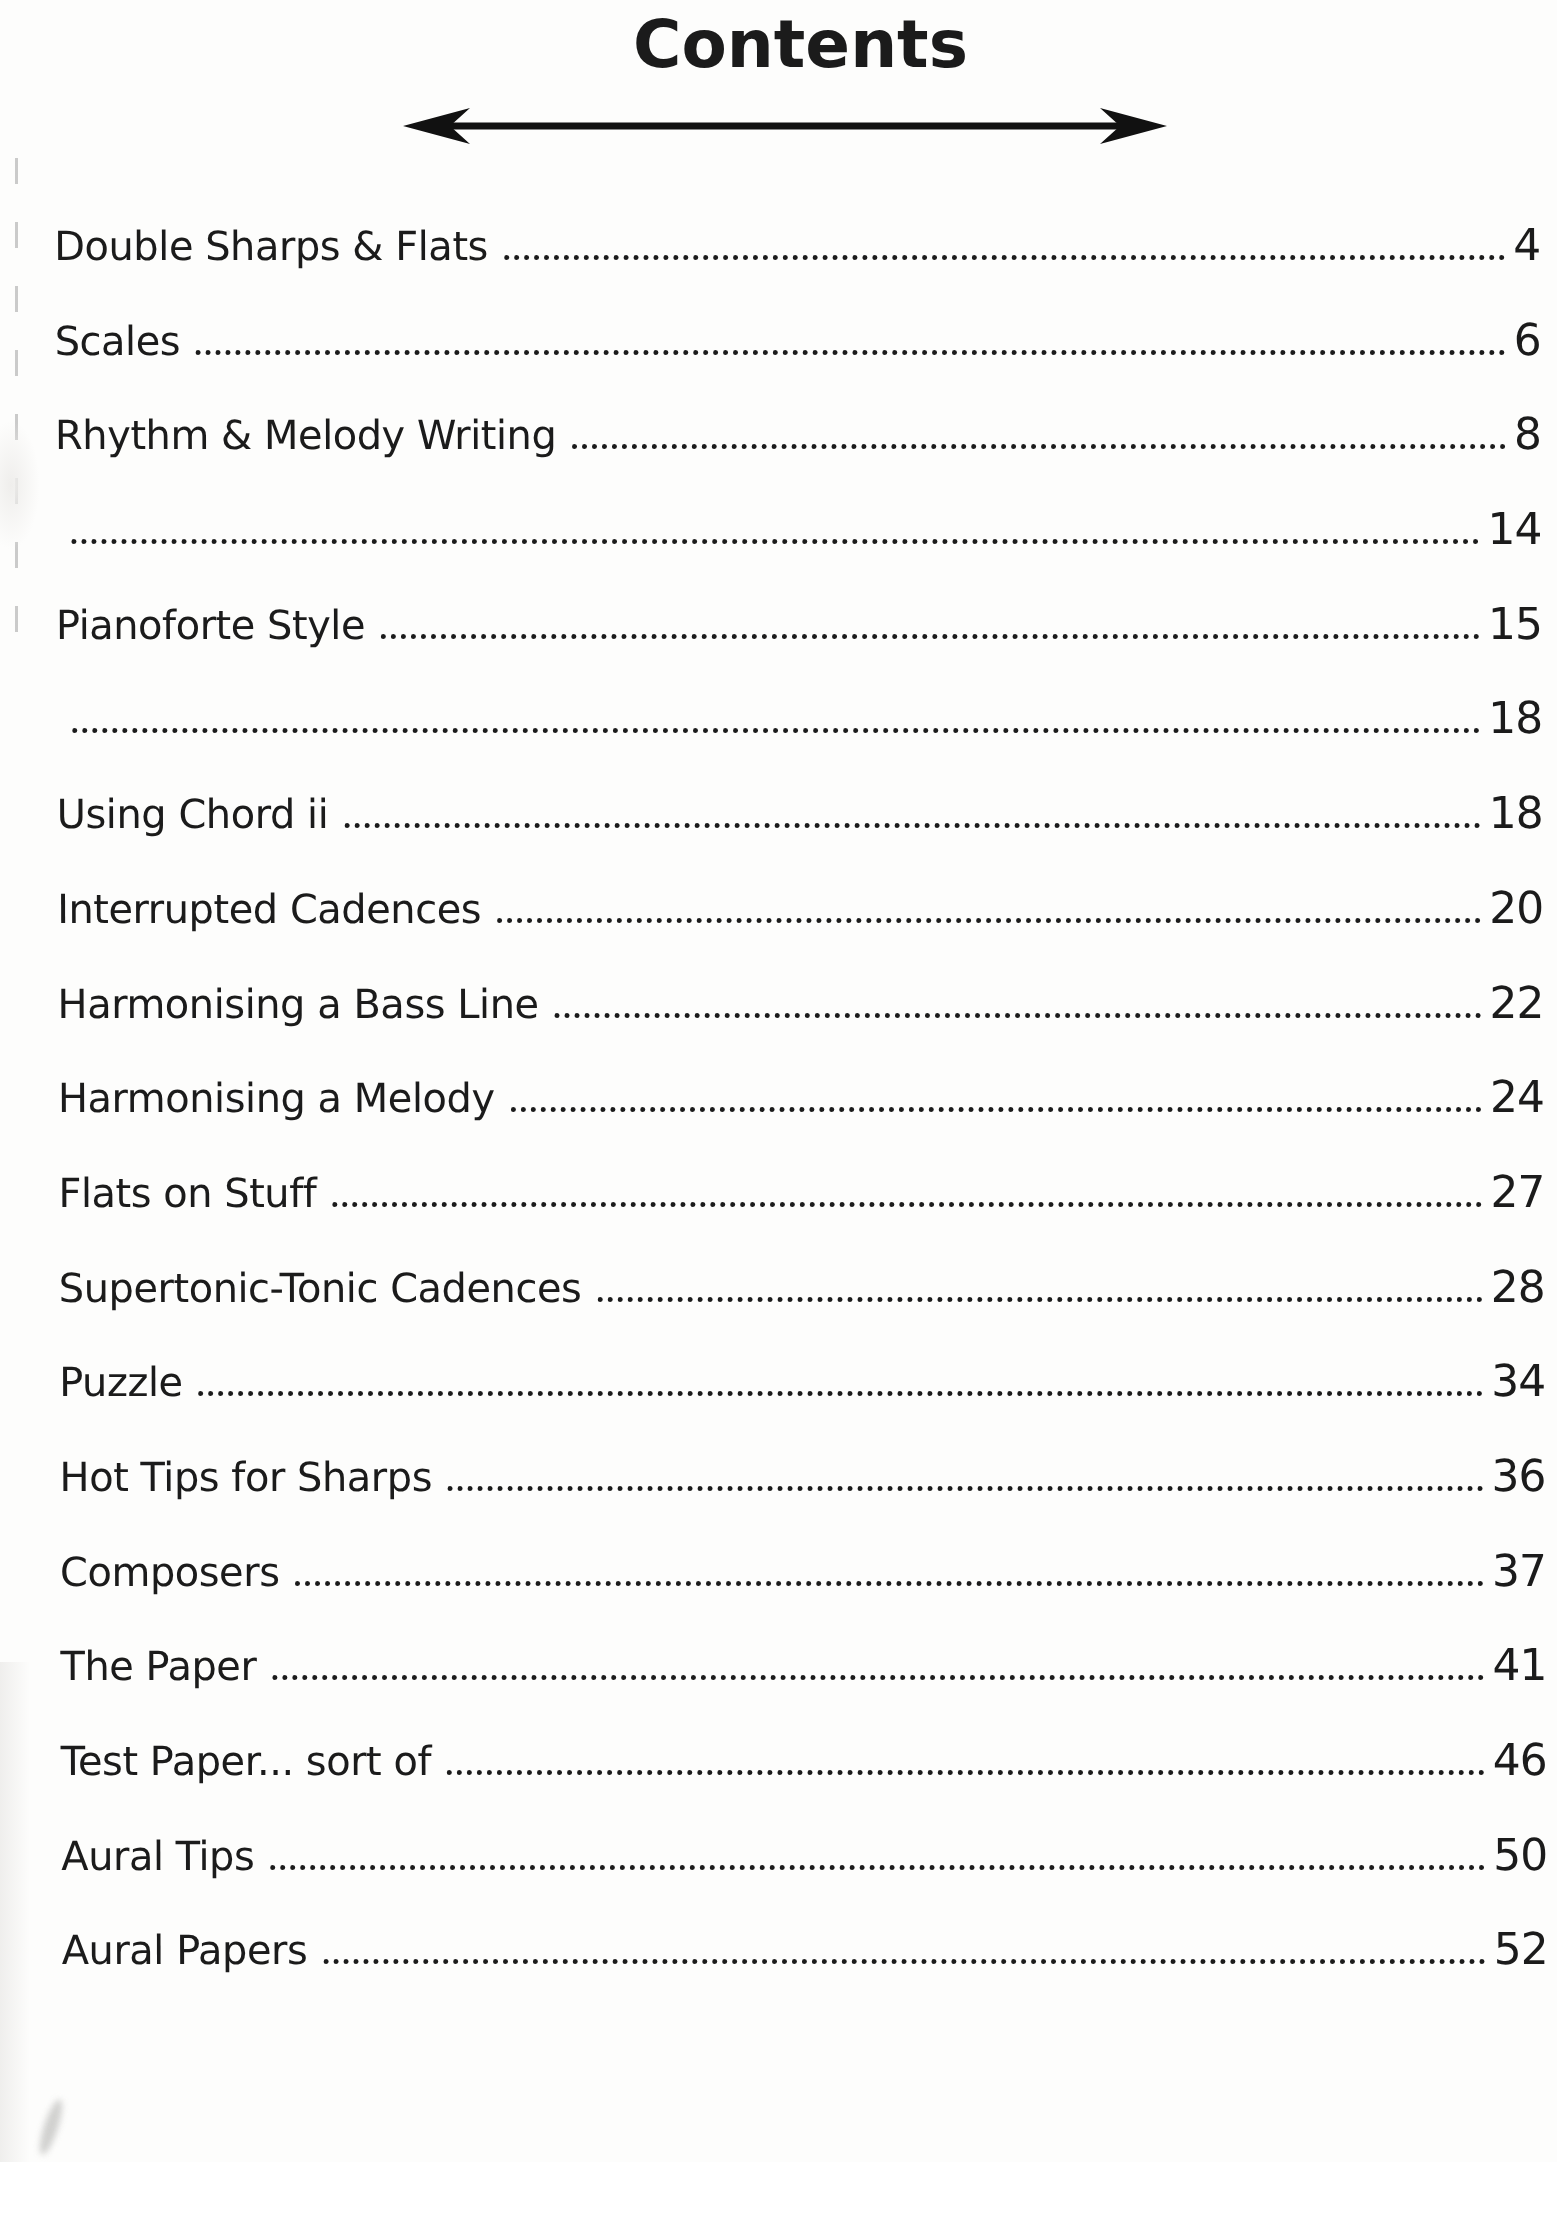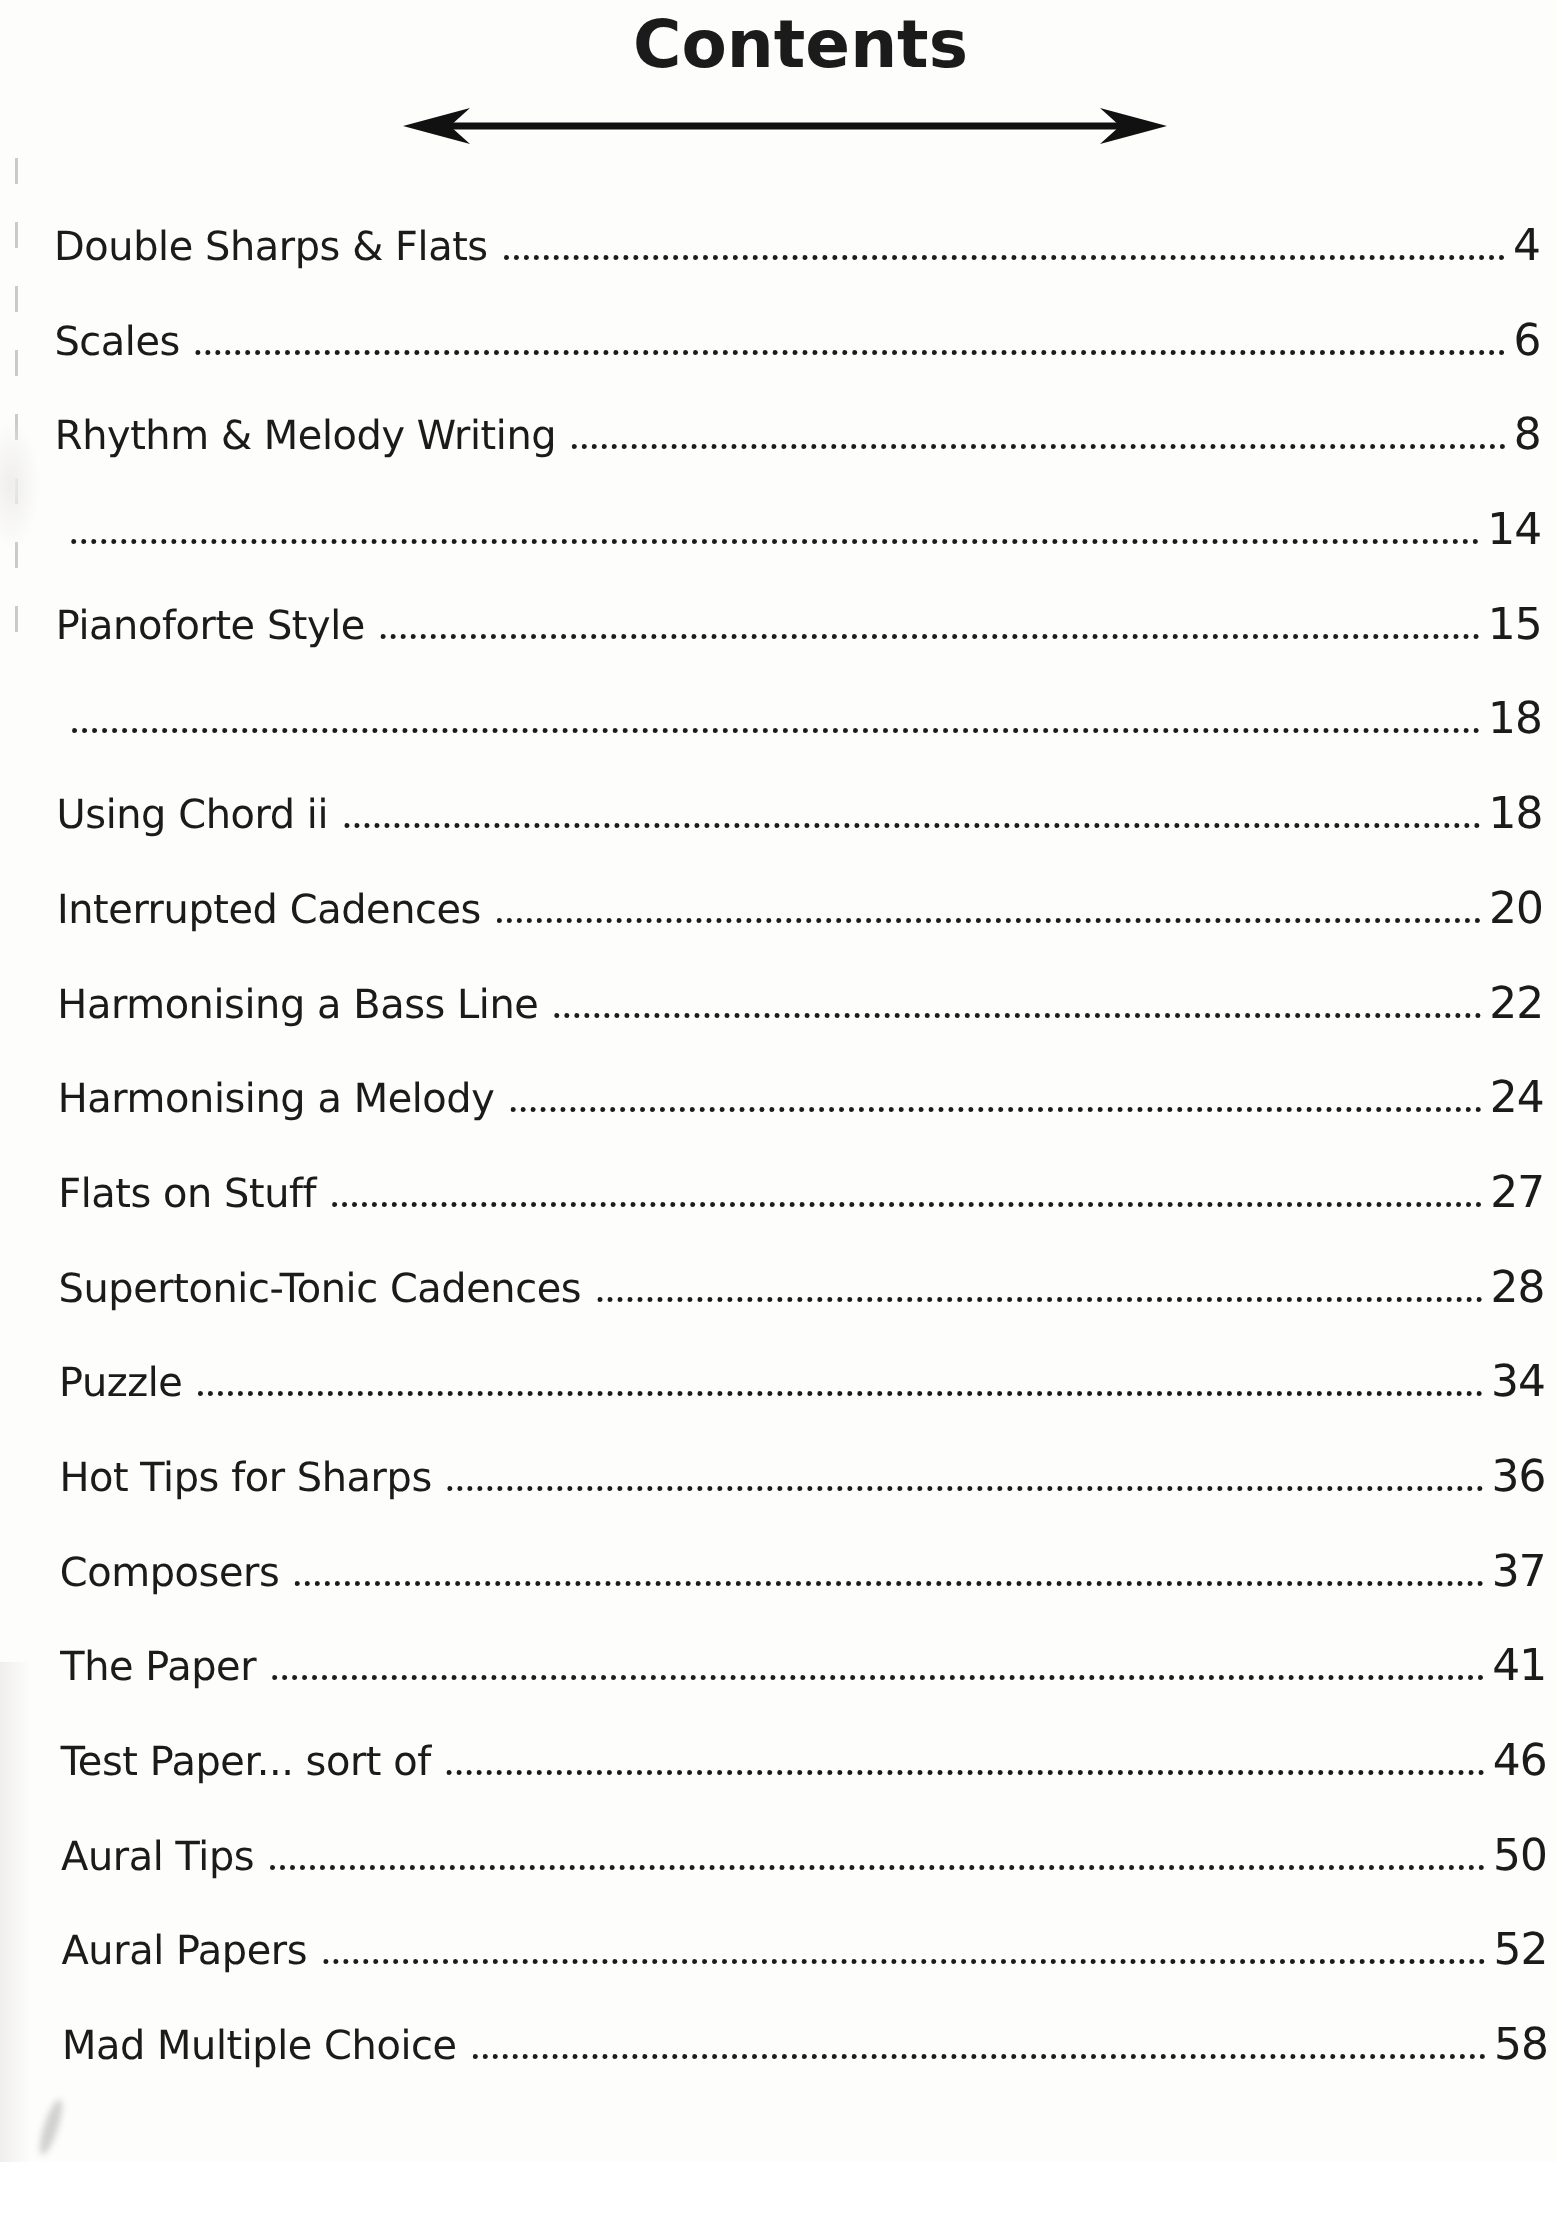--- a/index.html
+++ b/index.html
@@ -236,20 +236,15 @@
     <span class="leader"></span>
     <span class="num">50</span>
   </div>
 
   <div class="row">
     <span class="label">Aural Papers</span>
     <span class="leader"></span>
     <span class="num">52</span>
   </div>
 
-  <div class="row">
-    <span class="label">Mad Multiple Choice</span>
-    <span class="leader"></span>
-    <span class="num">58</span>
-  </div>
 </div>
 
 </div>
 
 </body></html>

